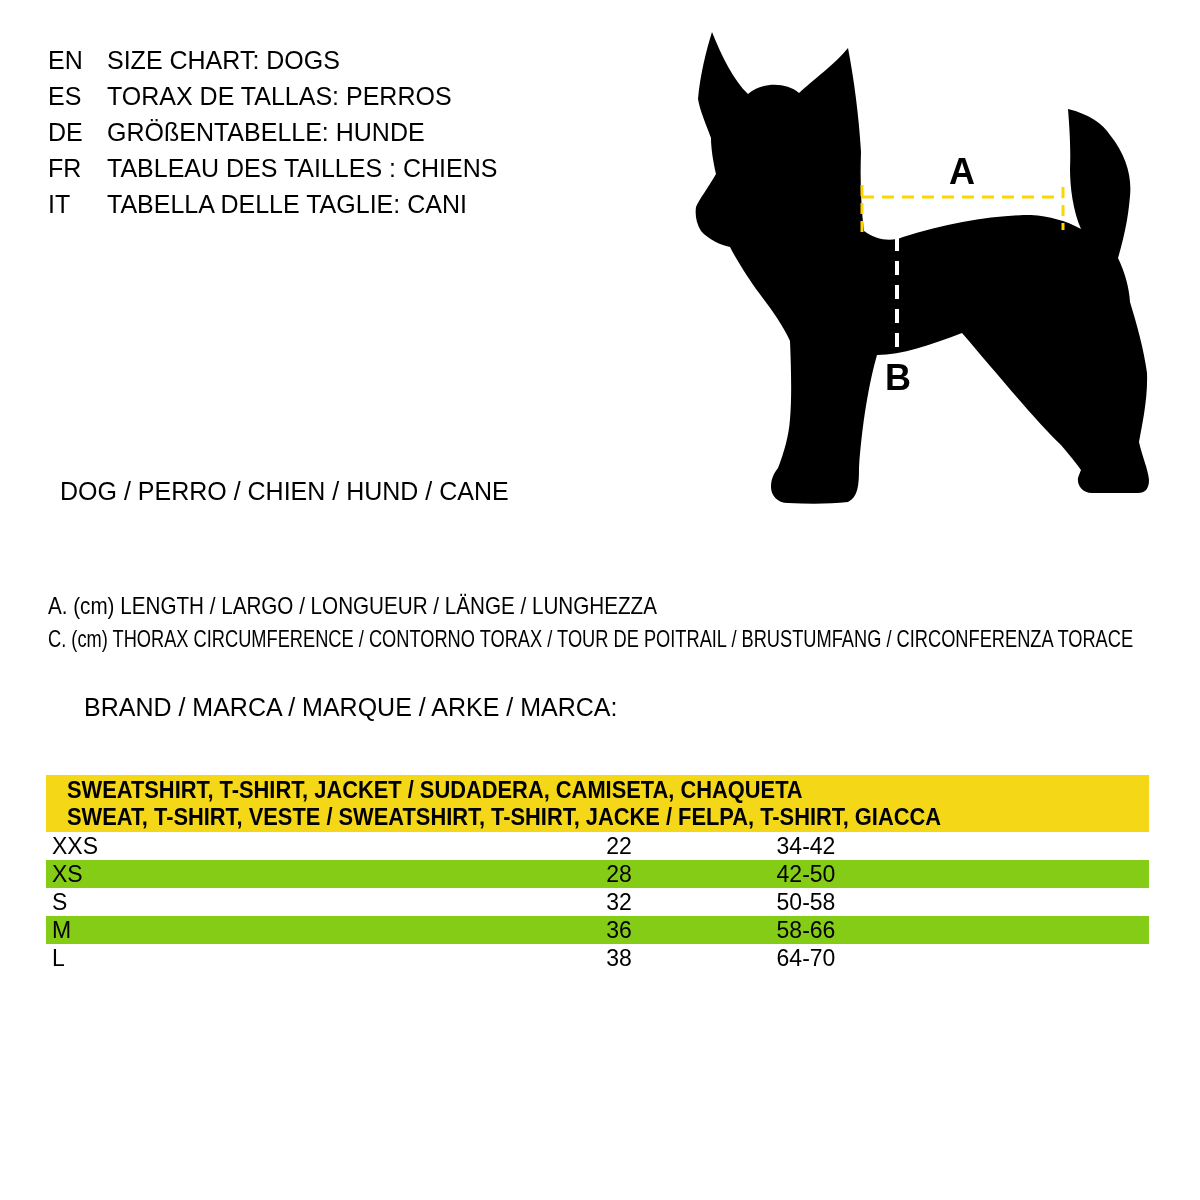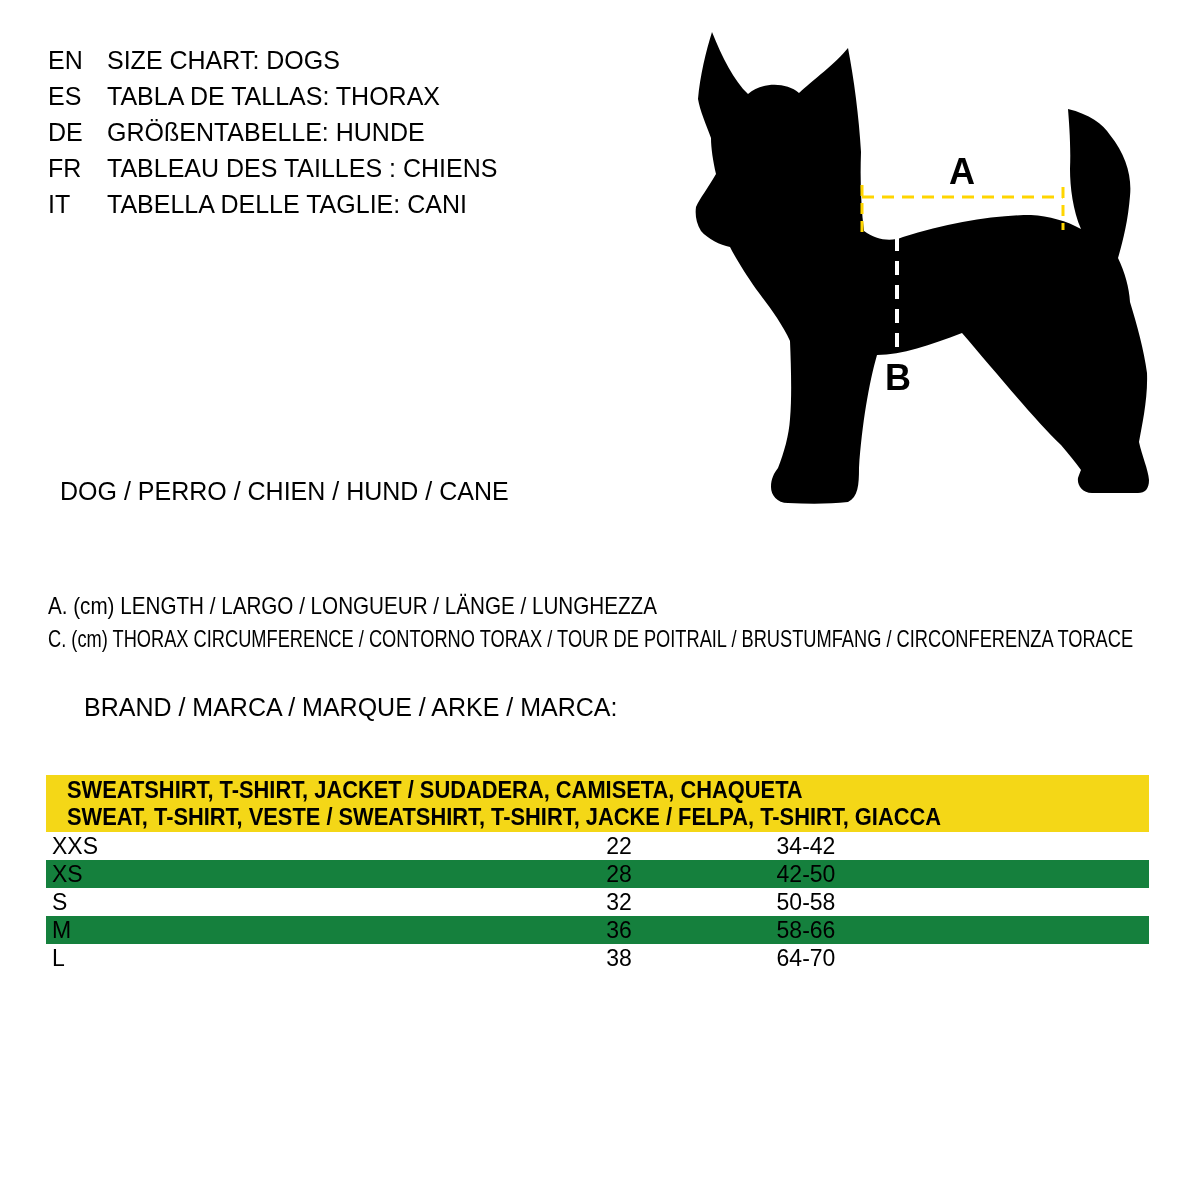--- a/index.html
+++ b/index.html
@@ -25,38 +25,38 @@
   .legend-line { height:33px; line-height:33px; font-size:24px; white-space:nowrap; }
 
   .brand { position:absolute; left:48px; top:693px; font-size:25px; white-space:nowrap;margin-left:36px; }
 
   
   .size-table { position:absolute; left:46px; top:775px; width:1103px; font-size:23px; }
   .banner { background:#F4D717; height:57px; padding-left:21px; box-sizing:border-box; padding-top:2px; }
   .banner-line { height:27px; line-height:27px; font-weight:bold; white-space:nowrap; }
   .t-row { position:relative; height:28px; line-height:28px; }
   .t-head { background:#C8C8C8; }
-  .t-row.alt { background:#15803d; }
+  .t-row.alt { background:#84cc16; }
   .cell-size { position:absolute; left:6px; top:0; white-space:nowrap; }
   .cell-a { position:absolute; left:513px; top:0; width:120px; text-align:center; }
   .cell-b { position:absolute; left:700px; top:0; width:120px; text-align:center; }
 </style>
 </head>
 <body>
 
 <div class="page">
 
   <div class="lang">
     <div class="lang-row">
       <span class="lang-code">EN</span>
       <span class="lang-title">SIZE CHART: DOGS</span>
     </div>
     <div class="lang-row">
       <span class="lang-code">ES</span>
-      <span class="lang-title">TABLA DE TALLAS: THORAX</span>
+      <span class="lang-title">TORAX DE TALLAS: PERROS</span>
     </div>
     <div class="lang-row">
       <span class="lang-code">DE</span>
       <span class="lang-title">GRÖßENTABELLE: HUNDE</span>
     </div>
     <div class="lang-row">
       <span class="lang-code">FR</span>
       <span class="lang-title">TABLEAU DES TAILLES : CHIENS</span>
     </div>
     <div class="lang-row">

